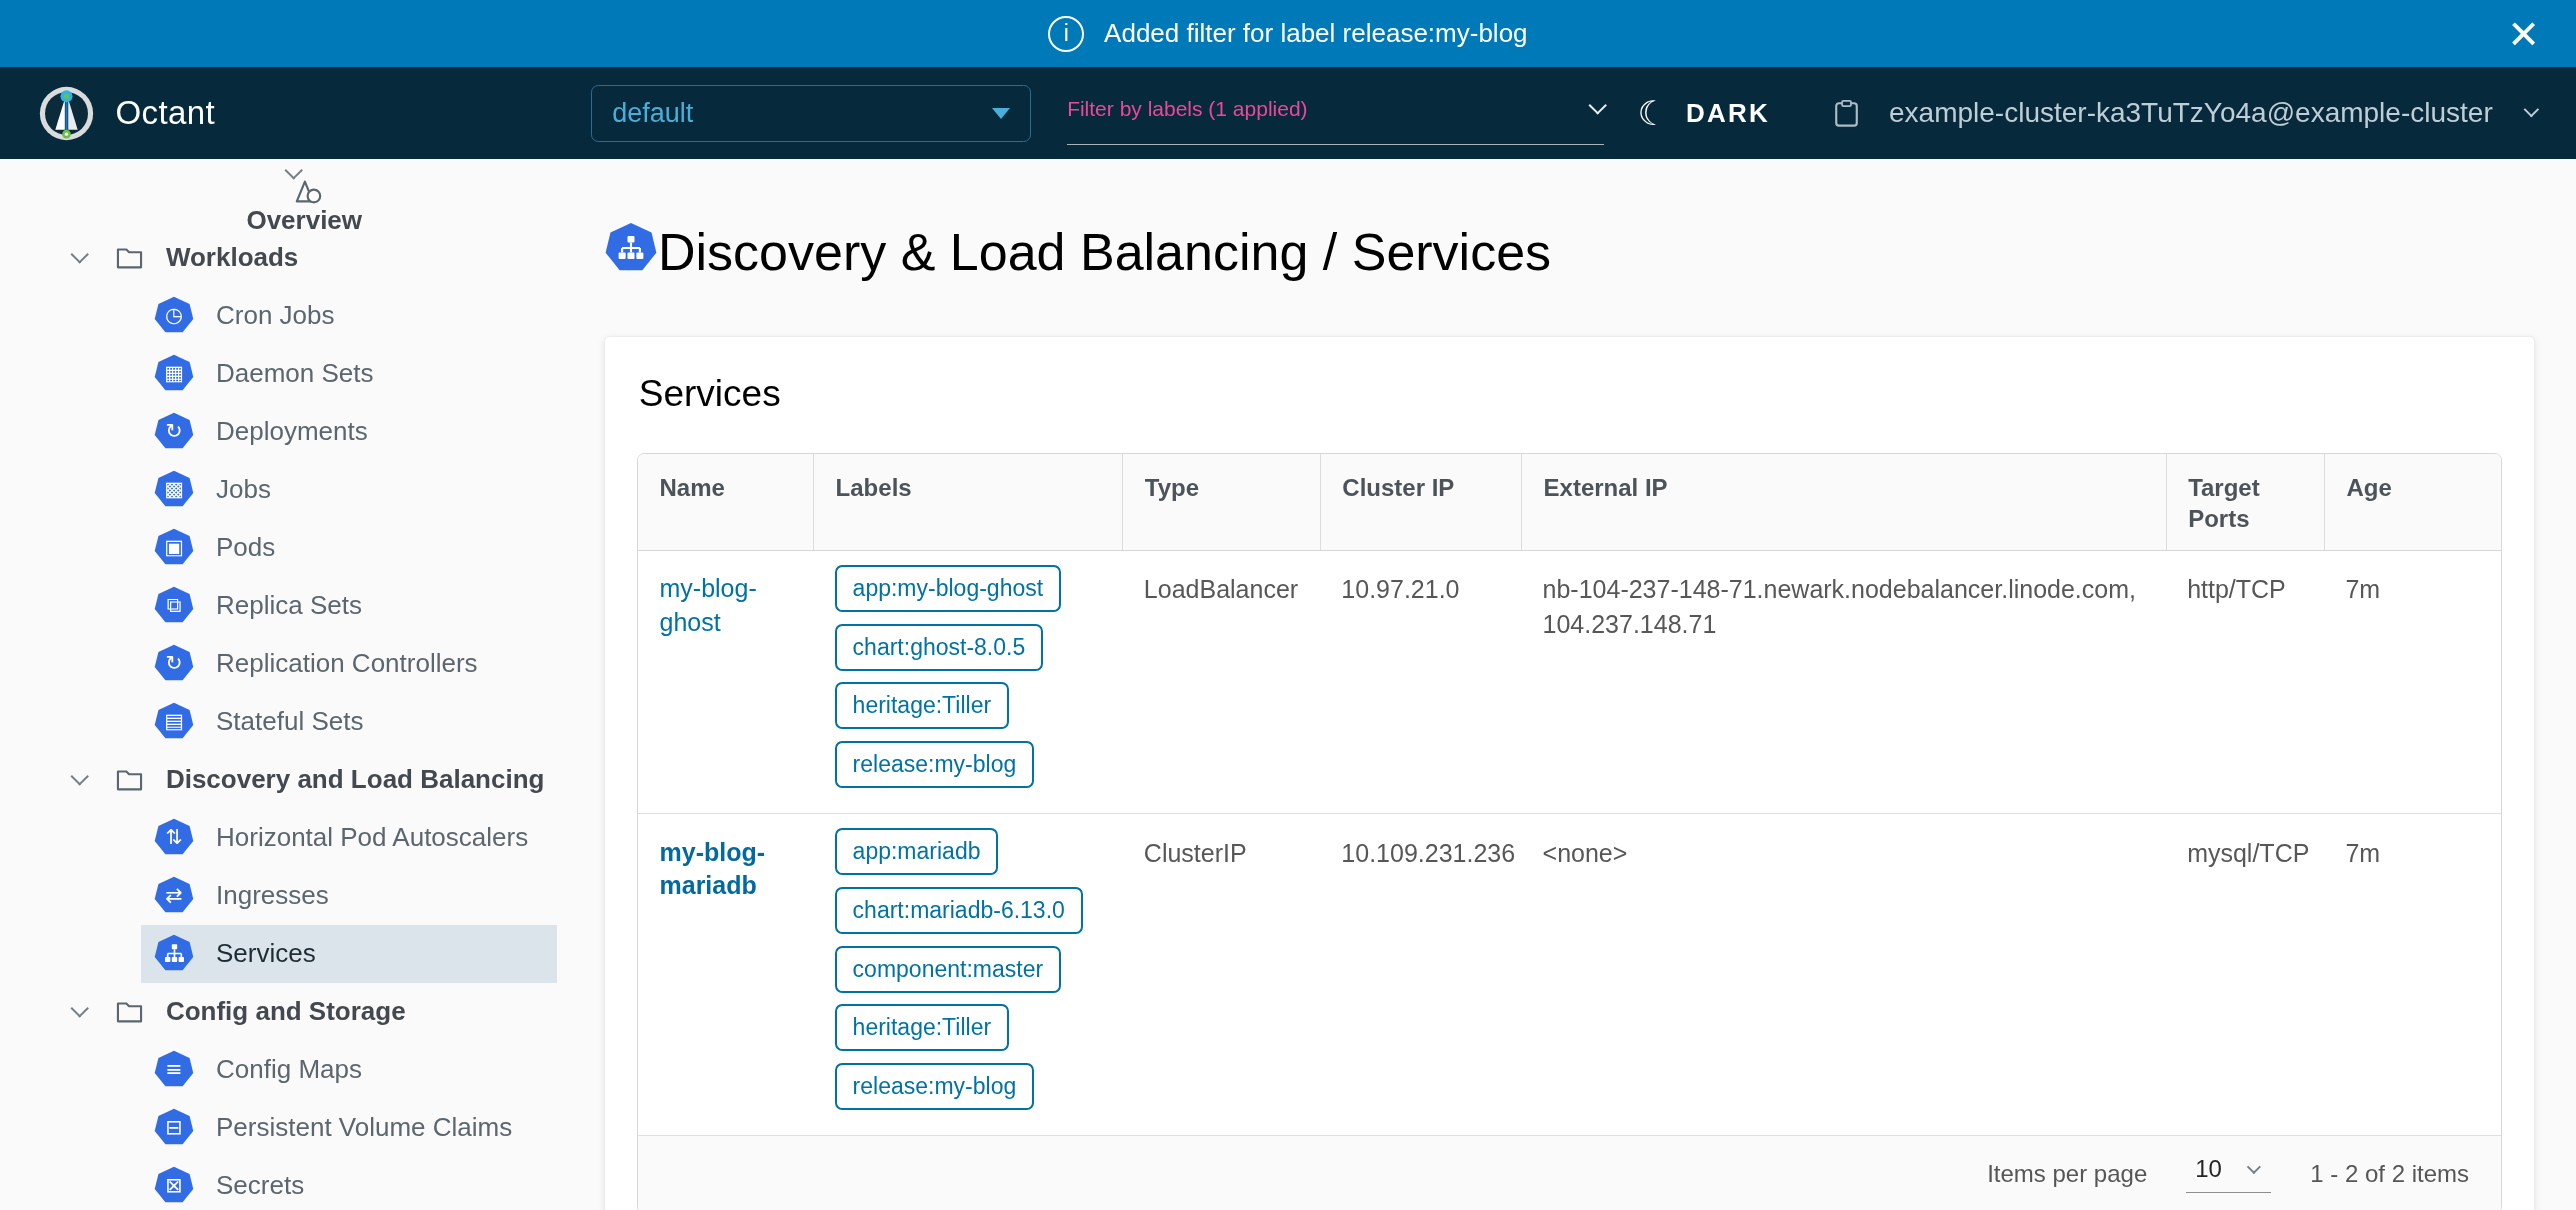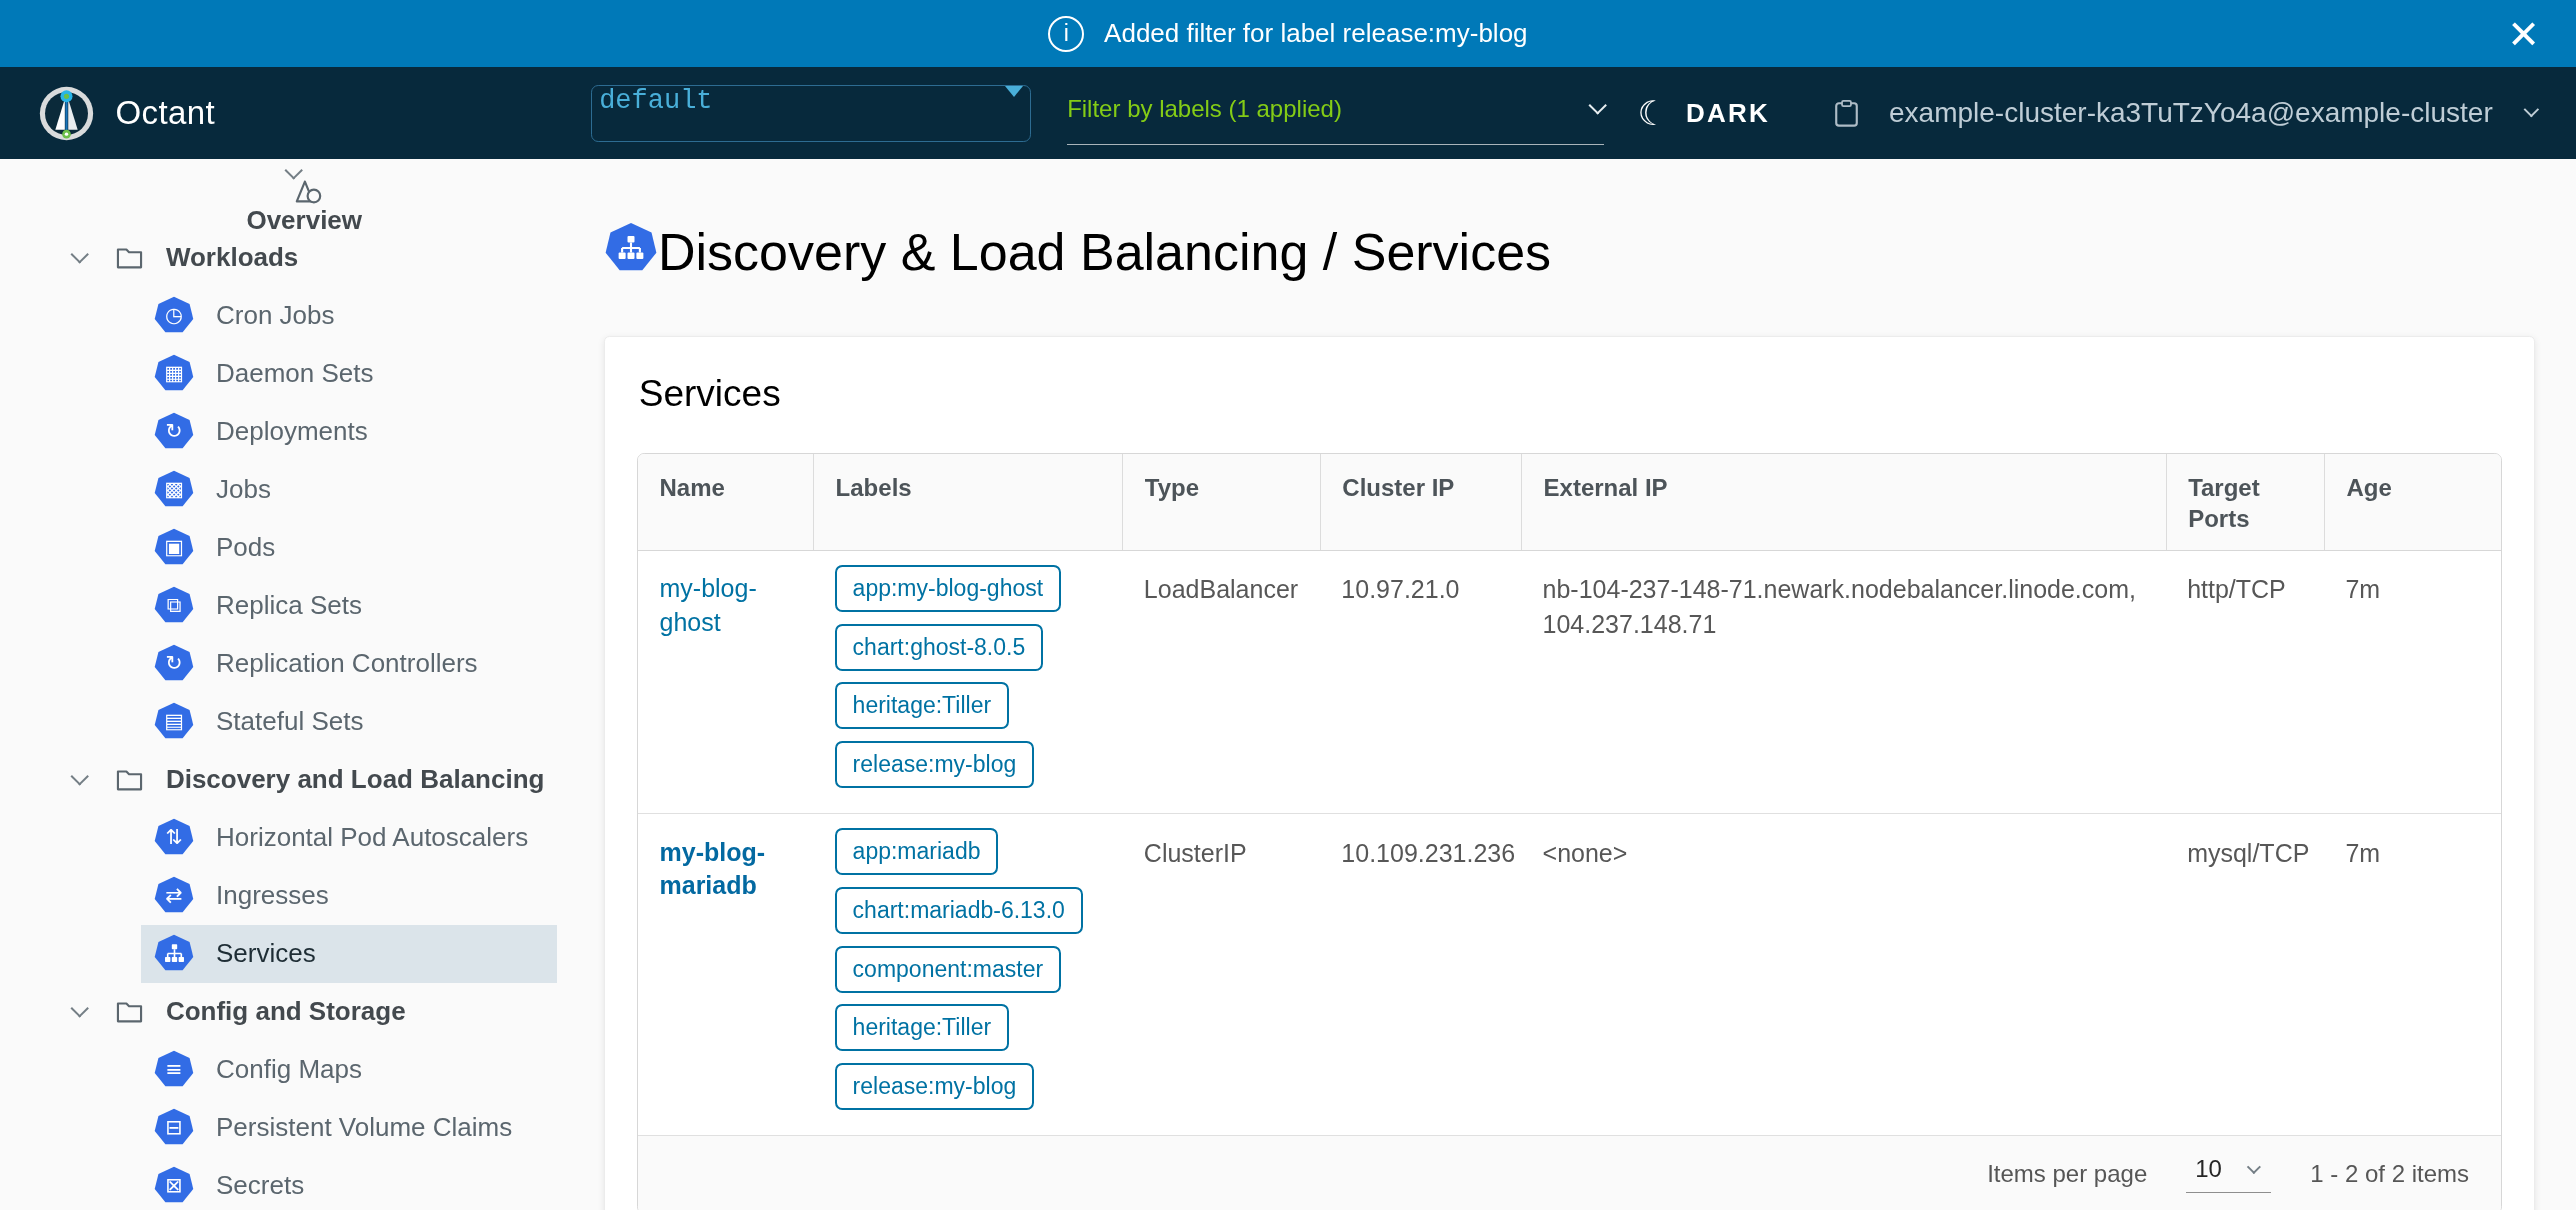--- a/index.html
+++ b/index.html
@@ -10,25 +10,25 @@
   
   .banner { height:67px; background:#0079b8; color:#fff; display:flex; align-items:center; justify-content:center; position:relative; flex-shrink:0; }
   .banner-inner { display:flex; align-items:center; gap:19.7px; font-size:26px; }
   .info-circle { width:36px; height:36px; border:2.7px solid #fff; border-radius:50%; display:flex; align-items:center; justify-content:center; font-size:23px; font-weight:500; }
   .banner-close { position:absolute; right:36px; top:50%; transform:translateY(-50%); background:none; border:none; color:#fff; font-size:39px; font-weight:300; line-height:1; cursor:pointer; }
 
   
   .appbar { height:92px; background:#07293c; display:flex; align-items:center; padding:0 39px; flex-shrink:0; }
   .logo { width:55px; height:55px; flex-shrink:0; }
   .brand { color:#fff; font-size:33px; font-weight:400; letter-spacing:0.4px; margin-left:21.5px; }
-  .ns { margin-left:376px; width:440px; height:57px; border:1.8px solid #2d6c92; border-radius:7.2px; display:flex; align-items:flex-start; padding:0 7px; cursor:pointer; flex-shrink:0;font-family:Liberation Mono, monospace; }
+  .ns { margin-left:376px; width:440px; height:57px; border:1.8px solid #2d6c92; border-radius:7.2px; display:flex; align-items:center; padding:0 20px; cursor:pointer; flex-shrink:0; }
   .ns-val { color:#49afd9; font-size:27px; }
   .ns-caret { margin-left:auto; width:0; height:0; border-left:9px solid transparent; border-right:9px solid transparent; border-top:11.6px solid #49afd9; }
   .filter { margin-left:36px; width:537px; height:64px; border-bottom:1.8px solid #a9b4ba; display:flex; align-items:center; padding-bottom:7.2px; cursor:pointer; flex-shrink:0; }
-  .filter-text { color:#84cc16; font-size:24px; }
+  .filter-text { color:#ec4899; font-size:21px; }
   .chev { display:inline-block; transform:rotate(45deg); }
   .filter-chev { margin-left:auto; width:13.4px; height:13.4px; border-right:2.7px solid #e8eef1; border-bottom:2.7px solid #e8eef1; margin-bottom:7.2px; }
   .theme { margin-left:auto; display:flex; align-items:center; gap:16px; background:none; border:none; color:#fff; font-size:26px; font-weight:700; letter-spacing:2.2px; cursor:pointer; font-family:inherit; }
   .moon { font-size:34px; font-weight:400; line-height:1; }
   .cluster { display:flex; align-items:center; gap:30px; margin-left:64px; color:#bfcdd6; font-size:28px; cursor:pointer; }
   .cluster-chev { width:10.7px; height:10.7px; border-right:2.2px solid #bfcdd6; border-bottom:2.2px solid #bfcdd6; margin-top:-7.2px; margin-left:3.6px; }
 
   
   .bodyrow { display:flex; flex:1; min-height:0; }
 

